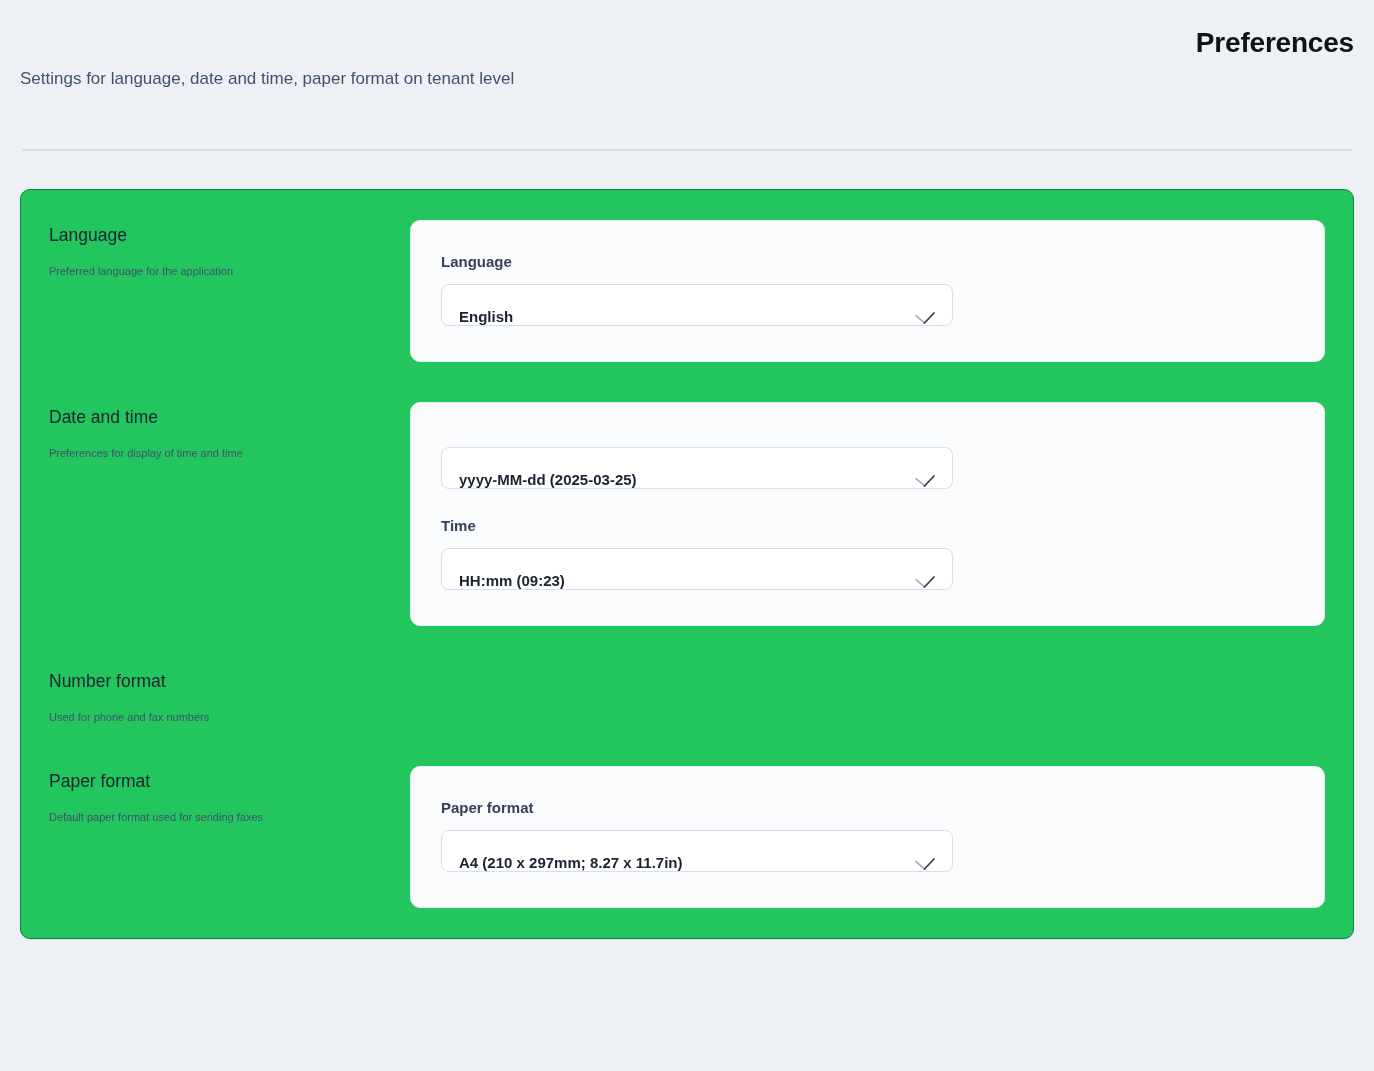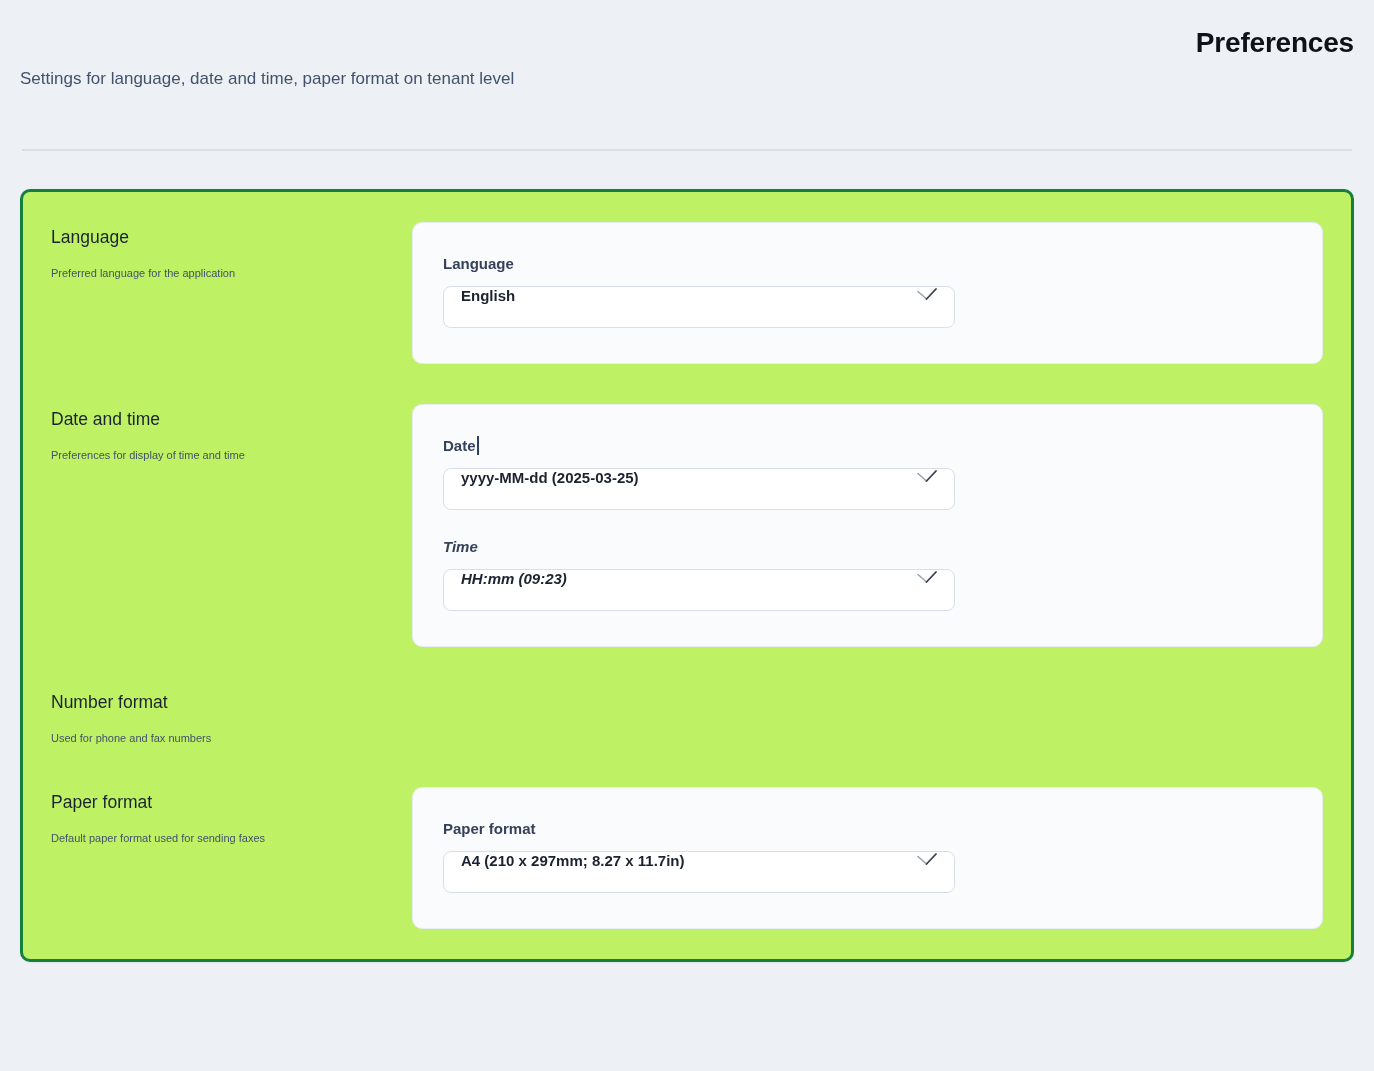--- a/index.html
+++ b/index.html
@@ -33,22 +33,22 @@
   .header-divider {
     margin: 59px 2px 0;
     border: none;
     border-top: 2px solid #d7dee6;
     height: 0;
   }
 
   
   .card {
     margin-top: 38px;
-    background: #bef264;
-    border: 3px solid #15803d;
+    background: #22c55e;
+    border: 1px solid #15803d;
     border-radius: 10px;
     padding: 30px 28px;
     box-shadow: 0 1px 2px rgba(16,24,40,0.05);
   }
 
   
   .section-row {
     display: grid;
     grid-template-columns: 361px 1fr;
     align-items: start;
@@ -70,21 +70,21 @@
     line-height: 1.4;
   }
 
   
   .panel {
     background: #f9fbfd;
     border: 1px solid #e7ecf2;
     border-radius: 10px;
     padding: 31px 30px 35px;
   }
-  .field + .field { margin-top: 27px; font-style: italic; }
+  .field + .field { margin-top: 27px; }
   .field-label {
     display: flex;
     align-items: center;
     font-size: 15px;
     font-weight: 600;
     color: #36425a;
     line-height: 19px;
   }
   .text-caret {
     display: inline-block;
@@ -95,21 +95,21 @@
   }
 
   .select {
     margin-top: 13px;
     width: 512px;
     height: 42px;
     background: #ffffff;
     border: 1px solid #d9dfe8;
     border-radius: 8px;
     display: flex;
-    align-items: flex-start;
+    align-items: flex-end;
     justify-content: space-between;
     padding: 0 16px 0 17px;
     cursor: pointer;
   }
   .select-value {
     font-size: 15px;
     font-weight: 700;
     color: #1b2330;
     white-space: nowrap;
   }
@@ -150,24 +150,20 @@
       </div>
     </section>
 
     <section class="section-row">
       <div class="row-info">
         <h2 class="section-title">Date and time</h2>
         <p class="section-description">Preferences for display of time and time</p>
       </div>
       <div class="panel">
         <div class="field">
-          <div class="field-label">
-            <span>Date</span>
-            <span class="text-caret"></span>
-          </div>
           <div class="select">
             <span class="select-value">yyyy-MM-dd (2025-03-25)</span>
             <svg class="chevron" width="22" height="14" viewBox="0 0 22 14">
               <line x1="2" y1="4.5" x2="10.5" y2="12" stroke="#9aa3b0" stroke-width="1.6" stroke-linecap="round"></line>
               <line x1="10.5" y1="12" x2="20" y2="2" stroke="#39404e" stroke-width="1.8" stroke-linecap="round"></line>
             </svg>
           </div>
         </div>
         <div class="field">
           <div class="field-label">

